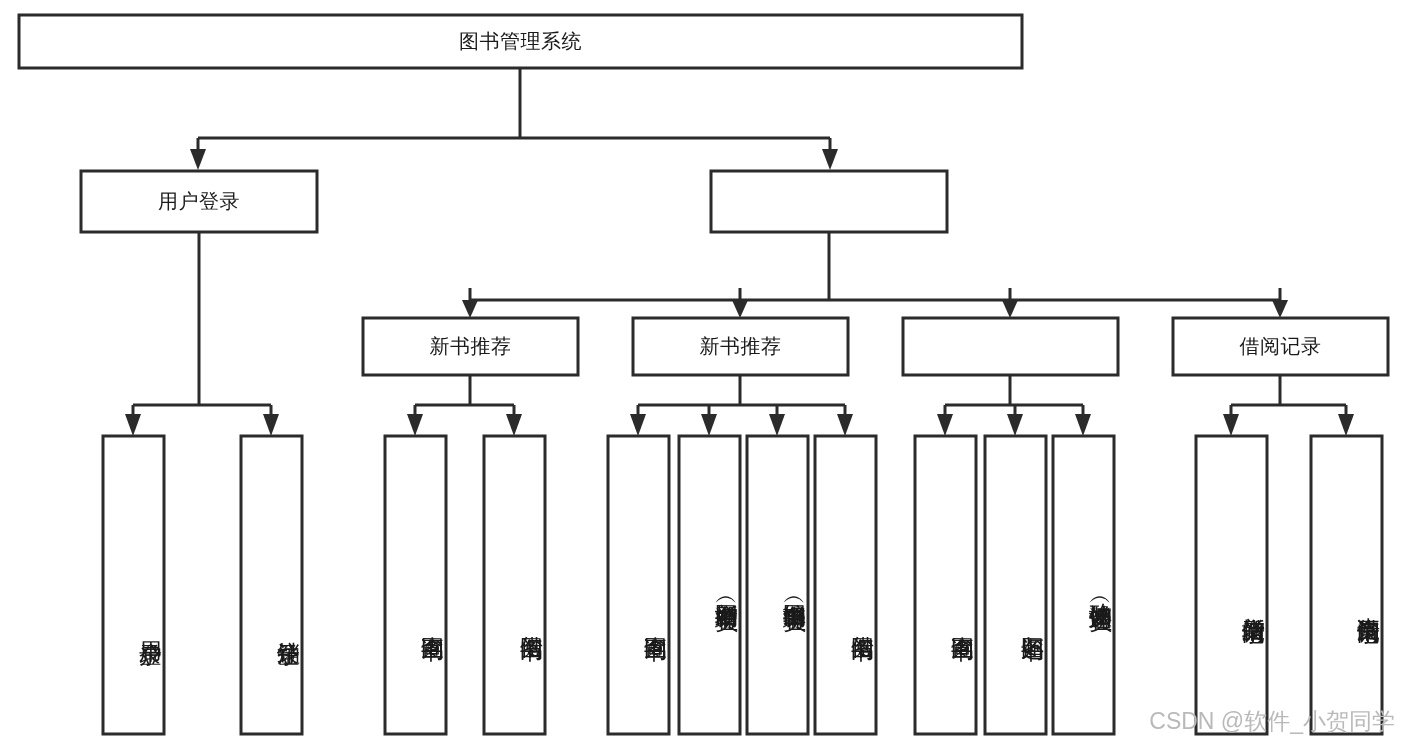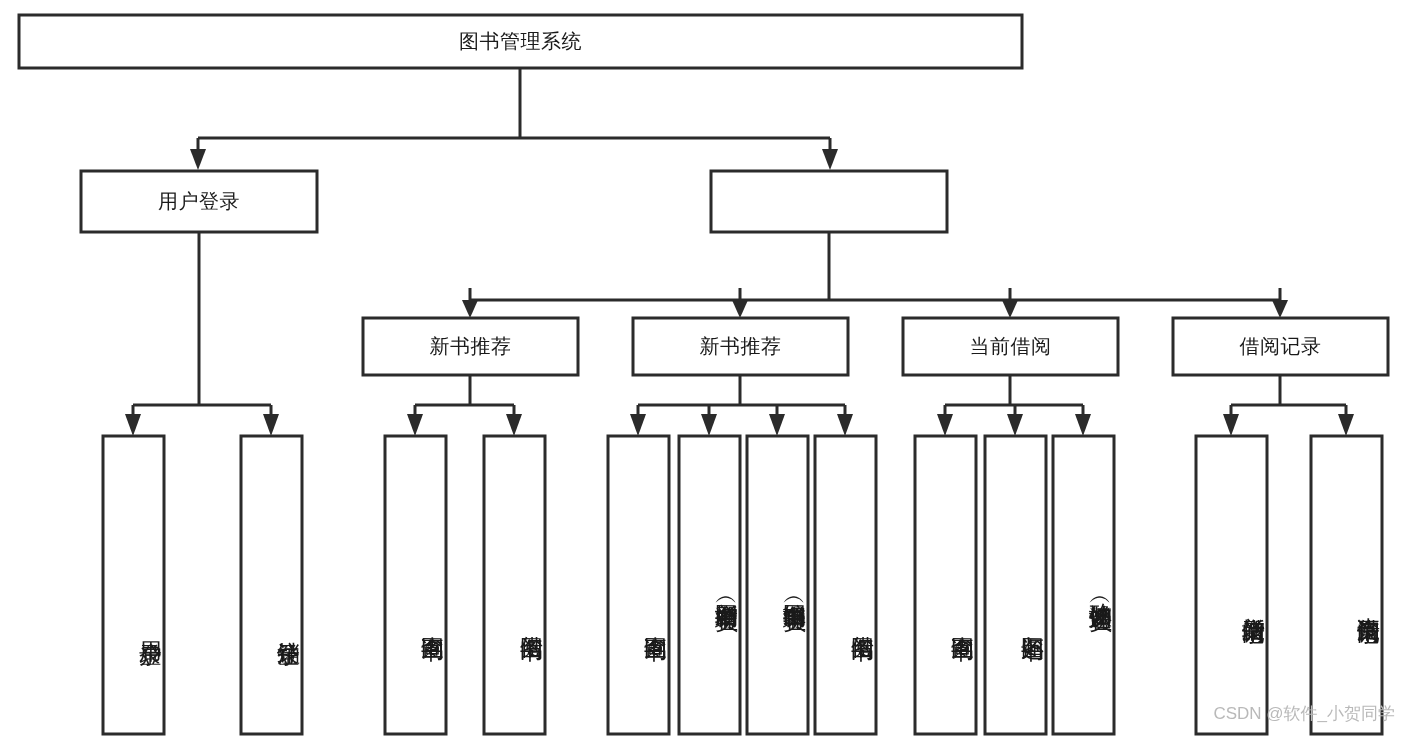--- a/index.html
+++ b/index.html
@@ -60,22 +60,22 @@
     font-size: 23px;
     line-height: 1.16;
     writing-mode: vertical-rl;
     text-orientation: upright;
     letter-spacing: 1px;
     pointer-events: none;
   }
   .watermark {
     position: absolute;
     right: 10px;
-    bottom: 22px;
-    font-size: 17px;
+    bottom: 10px;
+    font-size: 23px;
     color: #b9b9b9;
     white-space: nowrap;
     pointer-events: none;
   }
 </style>
 </head>
 <body>
 
 <div id="diagram-root">
 
@@ -172,21 +172,20 @@
 
   <div class="node-label-h" style="left:19px; top:15px; width:1003px; height:53px;">图书管理系统</div>
 
   <div class="node-label-h" style="left:81px; top:171px; width:236px; height:61px;">用户登录</div>
 
 
   <div class="node-label-h" style="left:363px; top:318px; width:215px; height:57px;">新书推荐</div>
 
   <div class="node-label-h" style="left:633px; top:318px; width:215px; height:57px;">新书推荐</div>
 
-  <div class="node-label-h" style="left:903px; top:318px; width:215px; height:57px;">当前借阅</div>
 
   <div class="node-label-h" style="left:1173px; top:318px; width:215px; height:57px;">借阅记录</div>
 
   <div class="node-label-v" style="left:103px; top:516px; width:61px; height:218px;">用户登录</div>
 
   <div class="node-label-v" style="left:241px; top:516px; width:61px; height:218px;">注销登录</div>
 
   <div class="node-label-v" style="left:385px; top:506px; width:61px; height:228px;">查询图书</div>
 
   <div class="node-label-v" style="left:484px; top:506px; width:61px; height:228px;">借阅图书</div>

